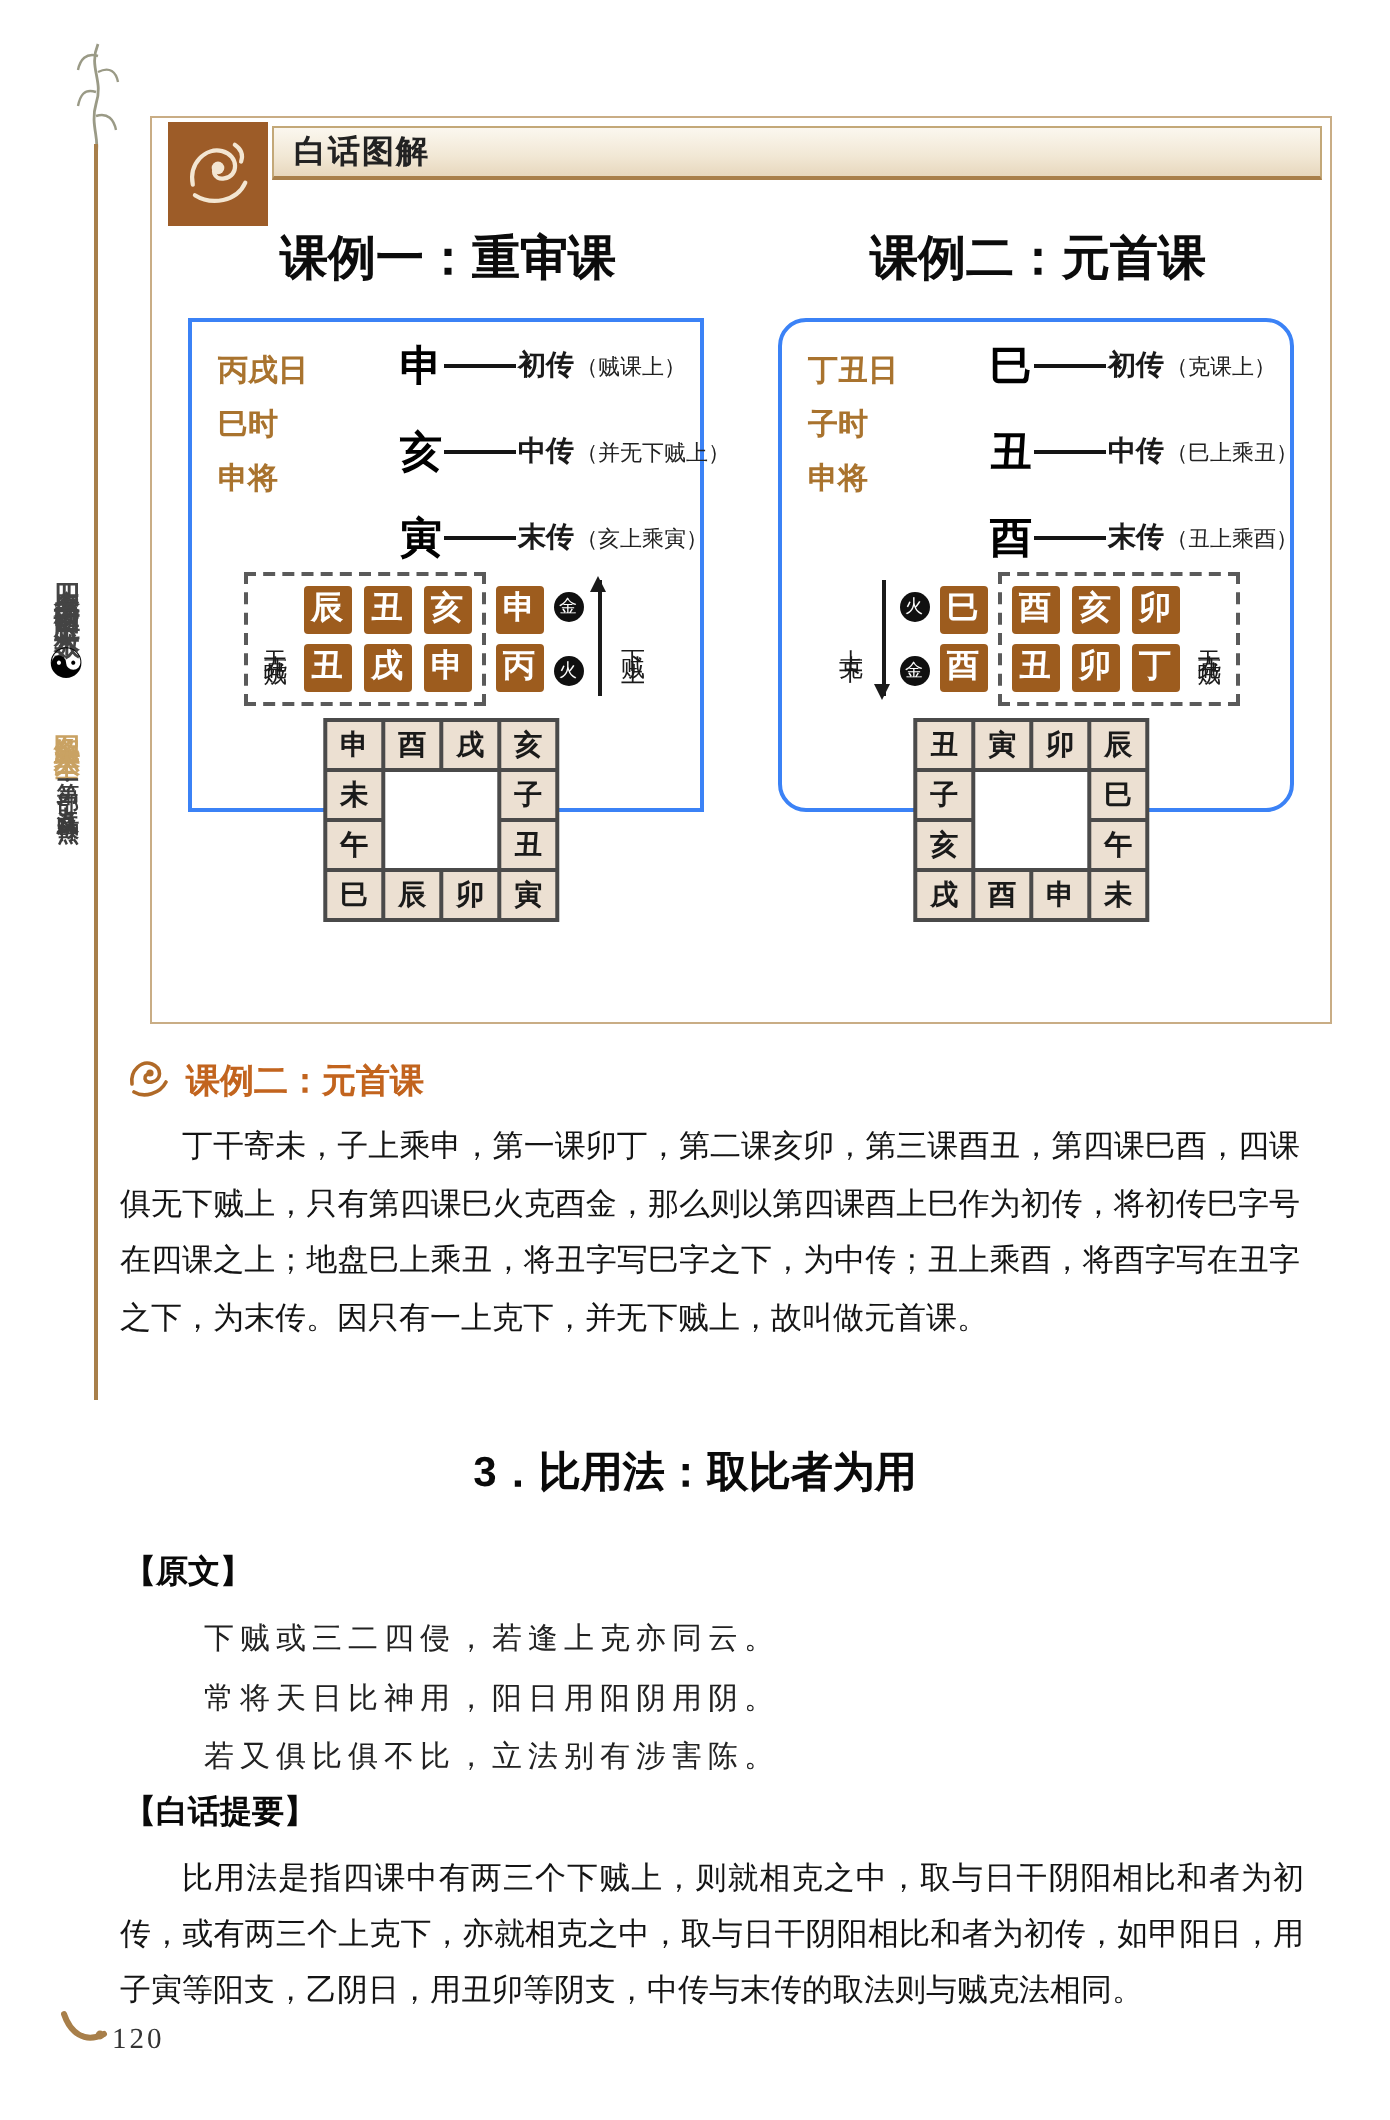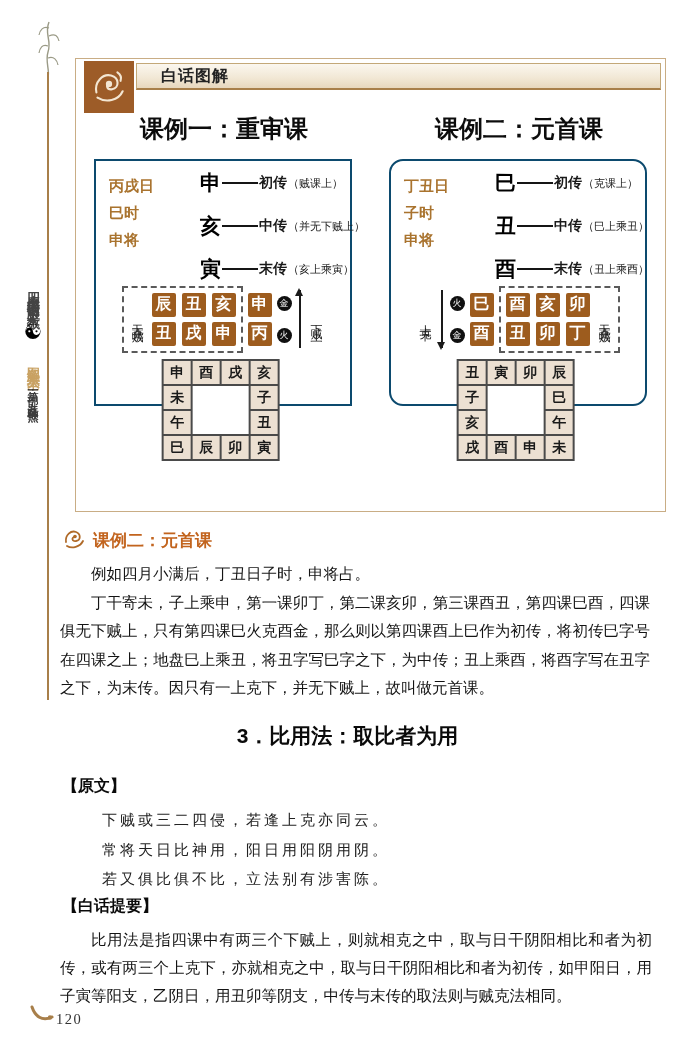--- a/index.html
+++ b/index.html
@@ -24,28 +24,28 @@
   
   .fig { position:absolute; left:75px; top:58px; width:591px; height:454px;
          border:1px solid #c9ad85; background:#fff; }
   .hdr-badge { position:absolute; left:8px; top:2px; width:50px; height:52px;
                background:#9d5c28; display:flex; align-items:center; justify-content:center; }
   .hdr-bar { position:absolute; left:60px; top:4px; right:4px; height:27px;
              background:linear-gradient(180deg,#fbf7ef 0%, #f1e7d4 60%, #e7d7bd 100%);
              border:1px solid #c3a878; border-bottom:2px solid #a87f4a;
              display:flex; align-items:center; }
   .hdr-title { font-family:"Liberation Sans",sans-serif; font-size:16px; font-weight:bold;
-               color:#222; padding-left:24px; letter-spacing:1px; }
+               color:#222; padding-left:10px; letter-spacing:1px; }
 
   .ptitle { position:absolute; top:54px; width:260px; text-align:center;
             font-family:"Liberation Sans",sans-serif; font-weight:bold; font-size:24px; color:#0c0c0c; }
   .ptitle.p1 { left:18px; } .ptitle.p2 { left:313px; }
 
   .panel { position:absolute; top:100px; width:258px; height:247px;
-           border:2px solid #0c4a6e; background:#fff; }
+           border:2px solid #3b82f6; background:#fff; }
   .panel.p1 { left:18px; } .panel.p2 { left:313px;border-radius:14px; }
 
   .datecol { position:absolute; left:13px; top:11px; font-family:"Liberation Sans",sans-serif;
              font-weight:bold; font-size:15px; line-height:27px; color:#a9732e; }
   .transcol { position:absolute; left:104px; top:10px; }
   .trans-row { display:flex; align-items:center; height:24px; margin-bottom:19px; white-space:nowrap; }
   .branch { font-family:"Liberation Sans",sans-serif; font-weight:bold; font-size:21px; color:#000; }
   .tline { display:inline-block; width:36px; height:2px; background:#151515; margin:0 1px; }
   .tlabel { font-size:14px; font-weight:bold; color:#1a1a1a; }
   .tnote { font-size:11px; color:#222; margin-left:1px; }
@@ -290,21 +290,20 @@
       <g stroke="#b06a28" stroke-width="1.8" stroke-linecap="round">
         <path d="M4 15 C3 8 9 3 14 5 C19 7 19 13 14 14 C10 15 9 10 13 10"></path>
         <path d="M5 19 C10 22 18 20 21 14"></path>
       </g>
       <circle cx="13" cy="9.5" r="1.8" fill="#b06a28"></circle>
     </svg>
   </span>
   <span class="sec-title">课例二：元首课</span>
 </div>
 <div class="body-text">
-  <p>例如四月小满后，丁丑日子时，申将占。</p>
   <p>丁干寄未，子上乘申，第一课卯丁，第二课亥卯，第三课酉丑，第四课巳酉，四课俱无下贼上，只有第四课巳火克酉金，那么则以第四课酉上巳作为初传，将初传巳字号在四课之上；地盘巳上乘丑，将丑字写巳字之下，为中传；丑上乘酉，将酉字写在丑字之下，为末传。因只有一上克下，并无下贼上，故叫做元首课。</p>
 </div>
 
 <div class="h3">3．比用法：取比者为用</div>
 <div class="blk-label lbl-yw">【原文】</div>
 <div class="verse">
   <div>下贼或三二四侵，若逢上克亦同云。</div>
   <div>常将天日比神用，阳日用阳阴用阴。</div>
   <div>若又俱比俱不比，立法别有涉害陈。</div>
 </div>

